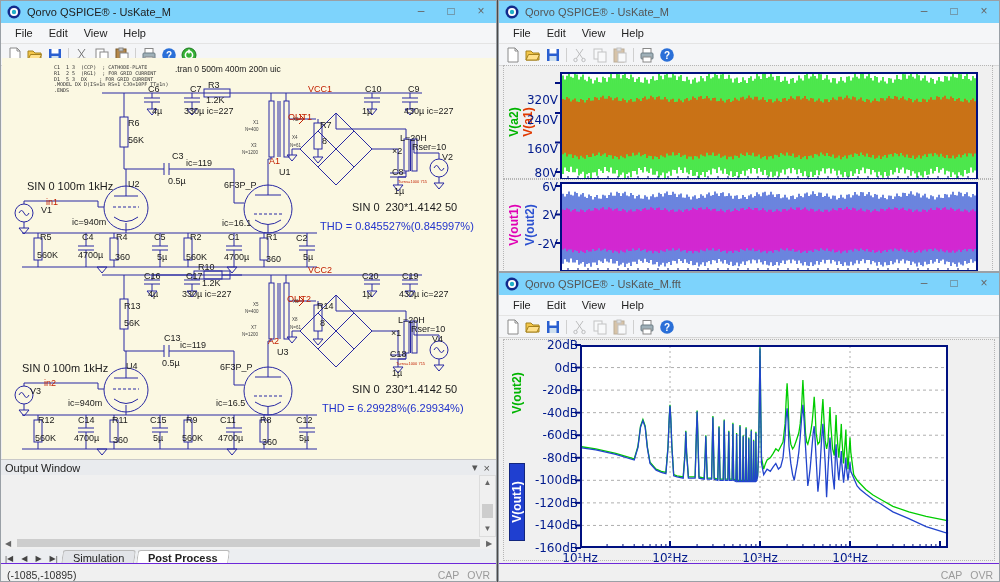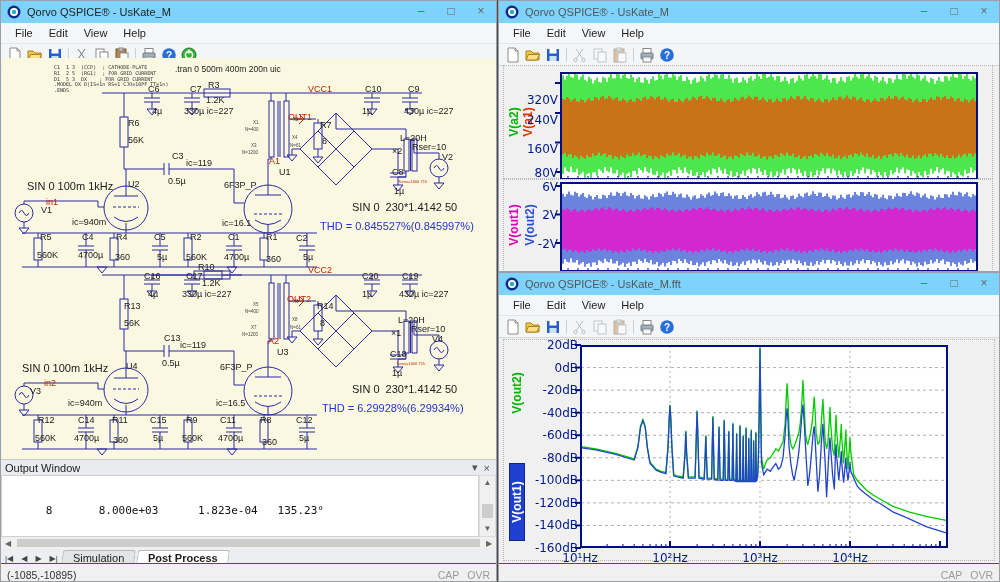--- a/index.html
+++ b/index.html
@@ -334,25 +334,20 @@
         <div class="slab tiny" style="left: 290px; top: 260px;">X8</div>
         <div class="slab tiny" style="left: 288px; top: 268px;">N=61</div>
       </div>
   </div>
 
   <div id="out-header">
     <span>Output Window</span>
     <span style="margin-left:auto;margin-right:6px;color:#555;">▾</span>
     <span style="margin-right:6px;color:#555;">×</span>
   </div>
-  <div id="out-body">
-    <div>      8       8.000e+03      1.823e-04   135.23°</div>
-    <div>      9       9.000e+03      1.191e-04  -177.66°</div>
-    
-  </div>
   <div class="vscroll">
     <div class="arrow">▲</div>
     <div class="thumb"></div>
     <div class="arrow" style="position:absolute;bottom:0;width:100%;">▼</div>
   </div>
   <div id="out-hscroll">
     <div class="harrow">◀</div>
     <div class="thumb"></div>
     <div class="harrow">▶</div>
   </div>

